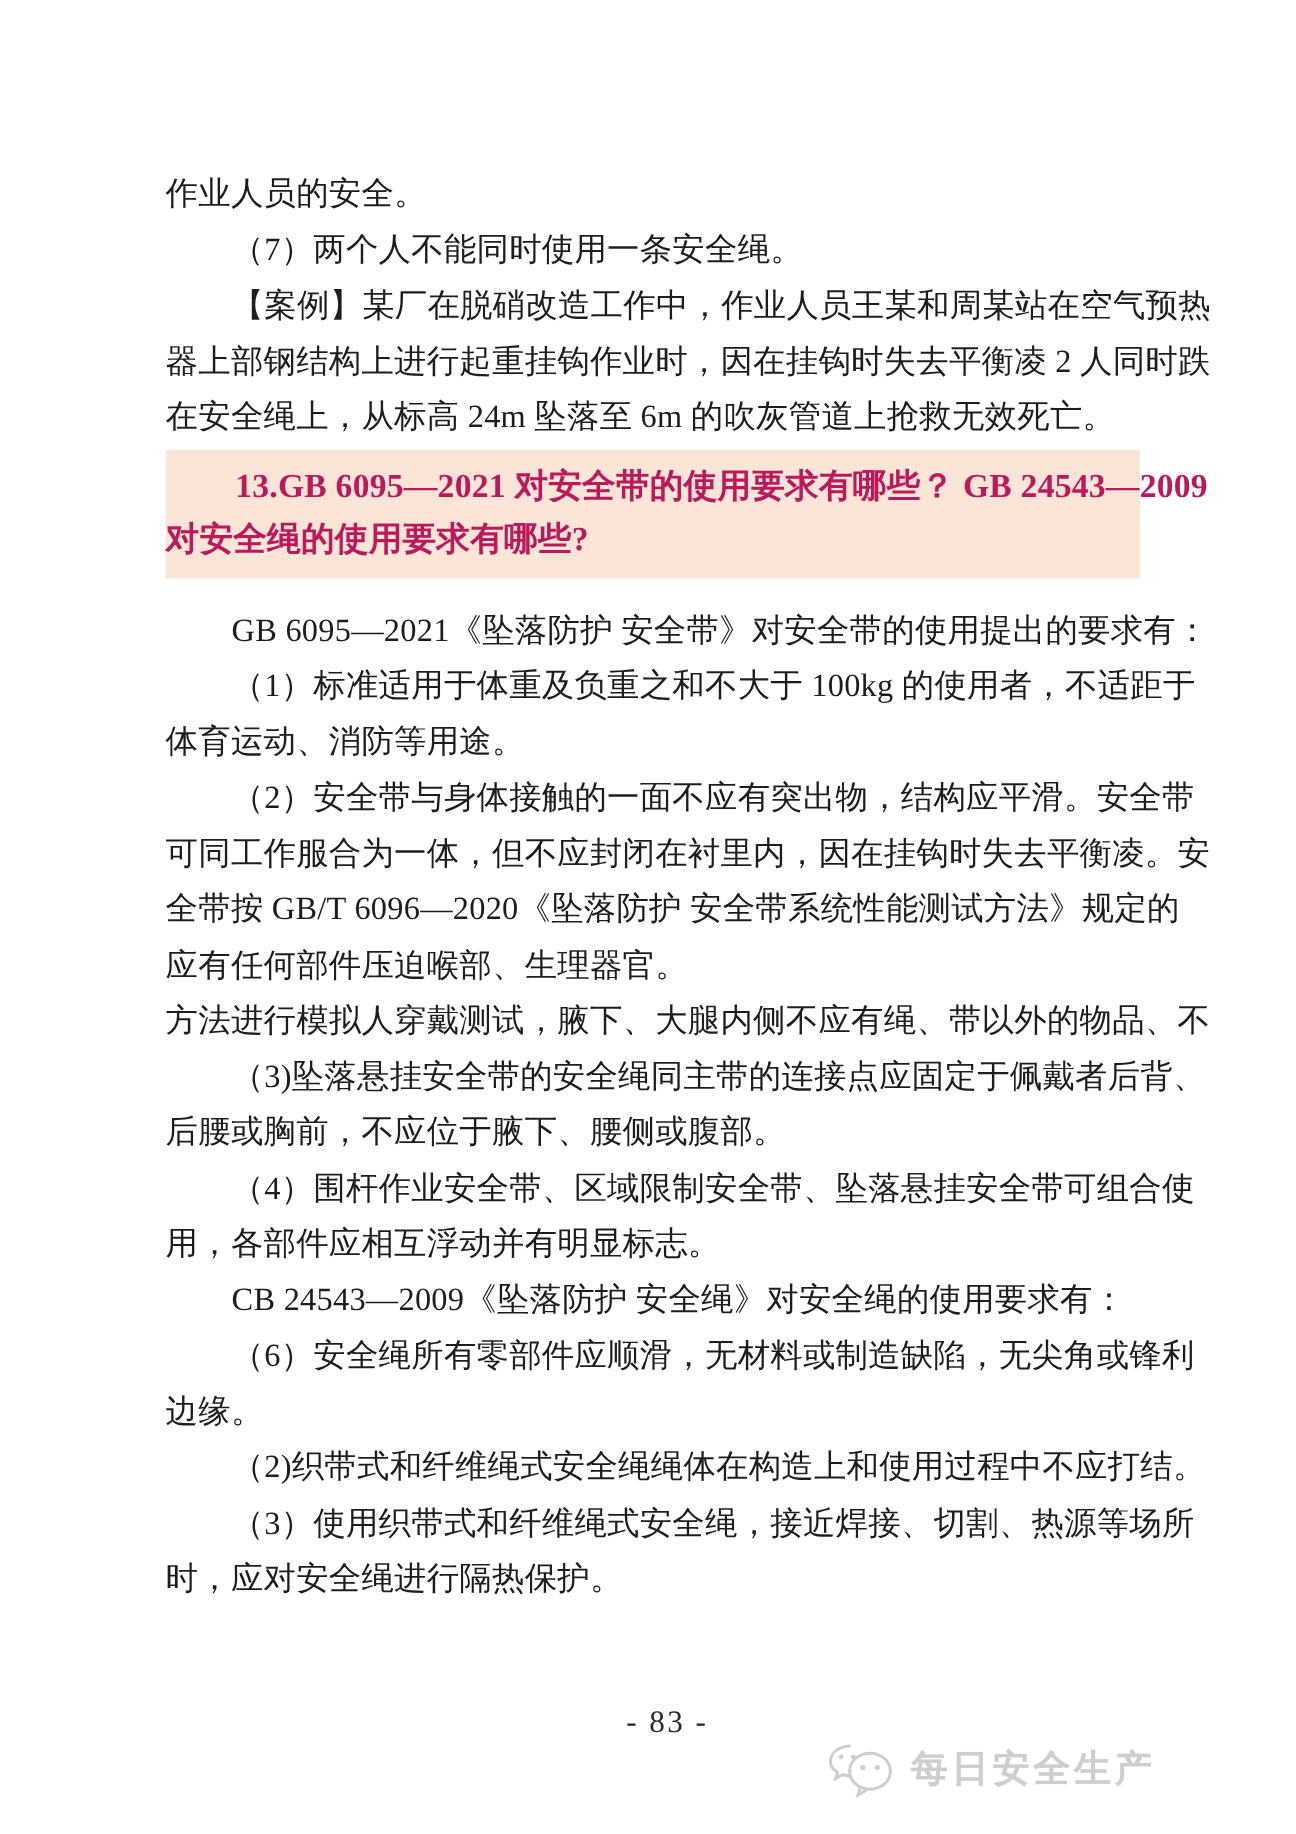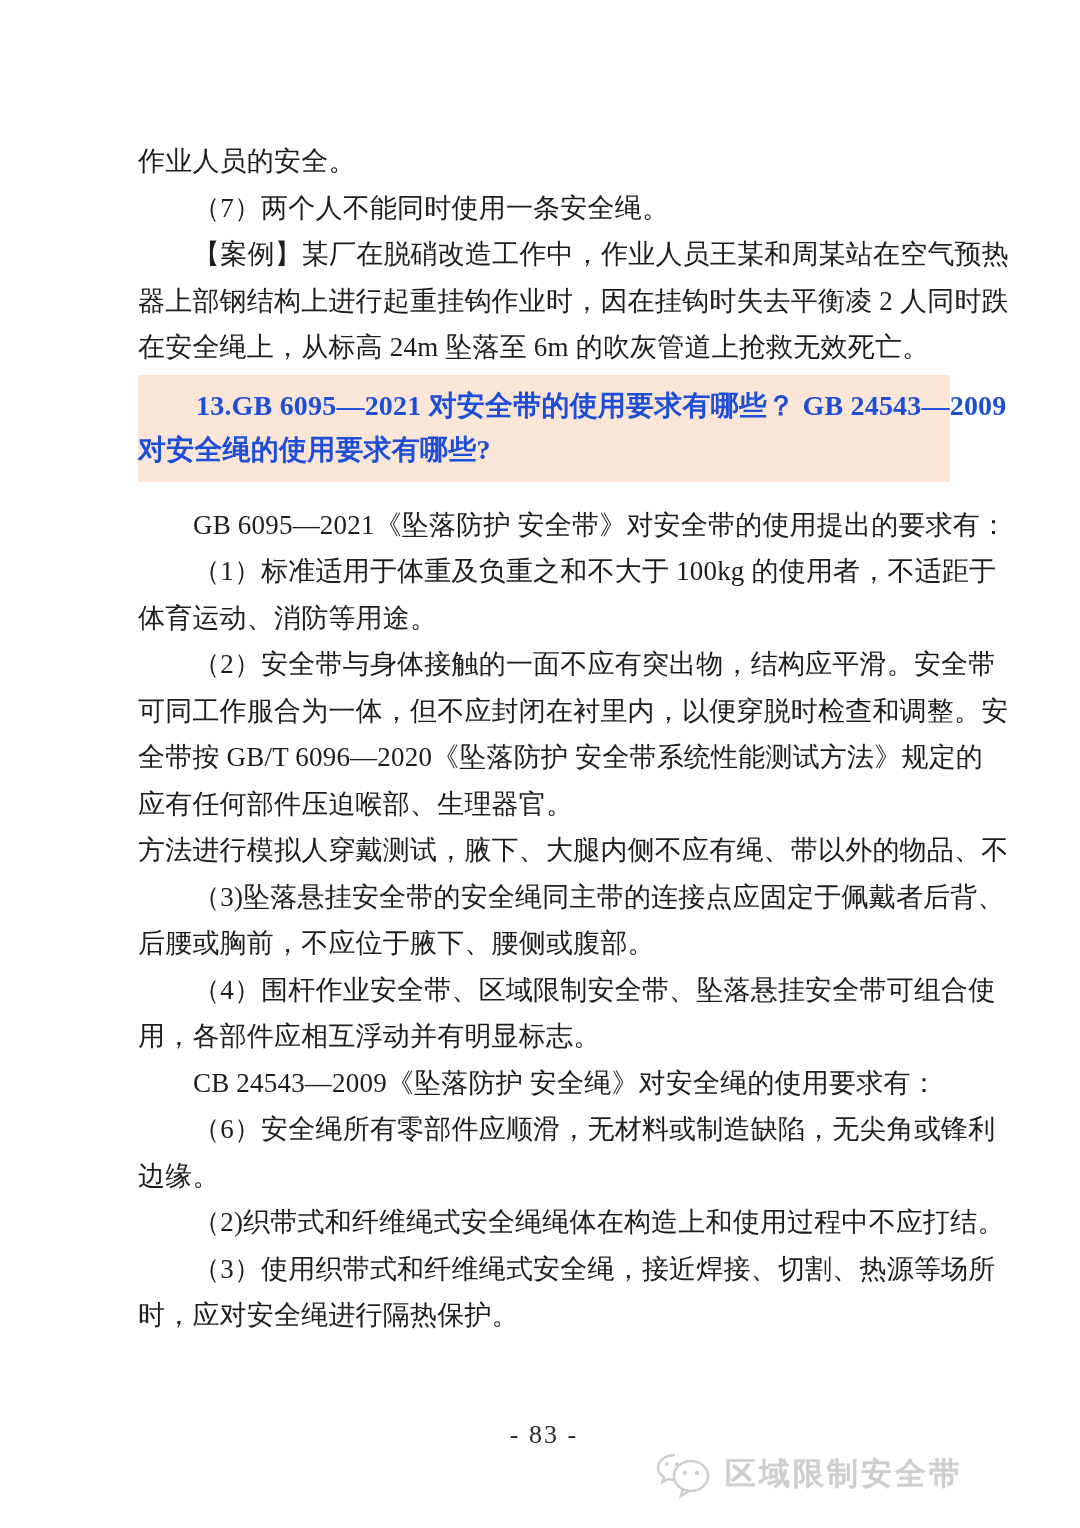--- a/index.html
+++ b/index.html
@@ -29,28 +29,28 @@
   .ind { padding-left: 55px; }
   .heading-block {
     background: #fbe5d6;
     margin: 4px 0 20px 0;
     padding: 9px 0 10px 0;
   }
   .heading-block .hline {
     font-size: 28px;
     font-weight: bold;
     line-height: 44px;
-    color: #1d4ed8;
+    color: #be185d;
     white-space: nowrap;
     letter-spacing: 0.2px;
   }
   .heading-block .hind { padding-left: 58px; }
   .page-number {
     position: absolute;
-    left: 138px; top: 1420px;
+    left: 150px; top: 1420px;
     width: 812px;
     text-align: center;
     font-size: 26px;
     color: #2a2a2a;
     letter-spacing: 2px;
   }
   .watermark {
     position: absolute;
     right: 8px; top: 1448px;
     display: flex;
@@ -83,21 +83,21 @@
 
     <div class="heading-block">
       <div class="hline hind">13.GB 6095—2021 对安全带的使用要求有哪些？ GB 24543—2009</div>
       <div class="hline">对安全绳的使用要求有哪些?</div>
     </div>
 
     <div class="line ind">GB 6095—2021《坠落防护 安全带》对安全带的使用提出的要求有：</div>
     <div class="line ind">（1）标准适用于体重及负重之和不大于 100kg 的使用者，不适距于</div>
     <div class="line">体育运动、消防等用途。</div>
     <div class="line ind">（2）安全带与身体接触的一面不应有突出物，结构应平滑。安全带</div>
-    <div class="line">可同工作服合为一体，但不应封闭在衬里内，以便穿脱时检查和调整。安</div>
+    <div class="line">可同工作服合为一体，但不应封闭在衬里内，因在挂钩时失去平衡凌。安</div>
     <div class="line">全带按 GB/T 6096—2020《坠落防护 安全带系统性能测试方法》规定的</div>
     <div class="line">应有任何部件压迫喉部、生理器官。</div>
     <div class="line">方法进行模拟人穿戴测试，腋下、大腿内侧不应有绳、带以外的物品、不</div>
     <div class="line ind">（3)坠落悬挂安全带的安全绳同主带的连接点应固定于佩戴者后背、</div>
     <div class="line">后腰或胸前，不应位于腋下、腰侧或腹部。</div>
     <div class="line ind">（4）围杆作业安全带、区域限制安全带、坠落悬挂安全带可组合使</div>
     <div class="line">用，各部件应相互浮动并有明显标志。</div>
     <div class="line ind">CB 24543—2009《坠落防护 安全绳》对安全绳的使用要求有：</div>
     <div class="line ind">（6）安全绳所有零部件应顺滑，无材料或制造缺陷，无尖角或锋利</div>
     <div class="line">边缘。</div>
@@ -118,16 +118,16 @@
           <path d="M30 41 l-2 7 8 -5"></path>
         </g>
         <g fill="#cccccc">
           <circle cx="14" cy="16" r="2"></circle>
           <circle cx="24" cy="16" r="2"></circle>
           <circle cx="32" cy="25" r="2.2"></circle>
           <circle cx="44" cy="25" r="2.2"></circle>
         </g>
       </svg>
     </span>
-    <span class="wm-text">区域限制安全带</span>
+    <span class="wm-text">每日安全生产</span>
   </div>
 
 </div>
 
 </body></html>

